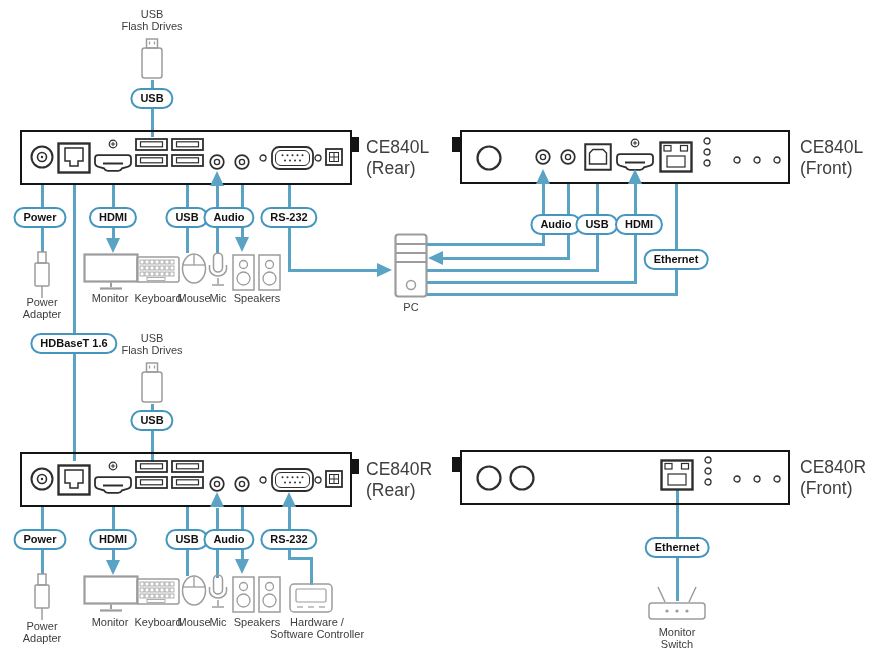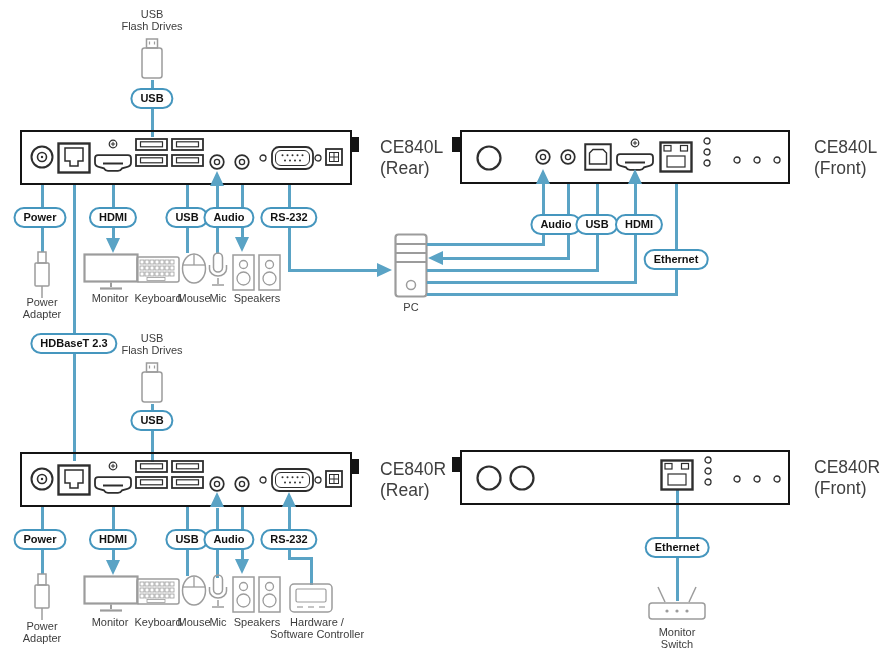--- a/index.html
+++ b/index.html
@@ -13,21 +13,21 @@
   .arrow{position:absolute;width:0;height:0;z-index:4;}
   .arrow.up{border-left:7px solid transparent;border-right:7px solid transparent;border-bottom:15px solid var(--line,#5aa3c5);}
   .arrow.down{border-left:7px solid transparent;border-right:7px solid transparent;border-top:15px solid var(--line,#5aa3c5);}
   .arrow.left{border-top:7px solid transparent;border-bottom:7px solid transparent;border-right:15px solid var(--line,#5aa3c5);}
   .arrow.right{border-top:7px solid transparent;border-bottom:7px solid transparent;border-left:15px solid var(--line,#5aa3c5);}
   .pill{position:absolute;transform:translateX(-50%);background:#fff;border:2px solid var(--pill-border,#4596be);
         border-radius:11px;font-size:11px;font-weight:bold;line-height:11px;padding:3px 8px;color:#111;
         white-space:nowrap;z-index:5;text-align:center;}
   .lbl{position:absolute;transform:translateX(-50%);font-size:11px;line-height:12px;color:var(--text,#3d3d3d);
        text-align:center;white-space:pre-line;z-index:2;}
-  .devlbl{position:absolute;font-size:17.5px;line-height:21px;color:#3f3f3f;white-space:pre-line;z-index:2;margin-left:14px;}
+  .devlbl{position:absolute;font-size:17.5px;line-height:21px;color:#3f3f3f;white-space:pre-line;z-index:2;}
   .sv{position:absolute;z-index:4;}
   .sv *{fill:none;stroke:var(--port-stroke,#2e2e2e);}
   .sv .f{fill:var(--port-stroke,#2e2e2e);stroke:none;}
   .pv{position:absolute;z-index:2;}
   .pv *{fill:none;stroke:var(--peripheral-stroke,#9c9c9c);}
   .pv .fg{fill:var(--peripheral-stroke,#9c9c9c);stroke:none;}
 </style>
 </head>
 <body>
 
@@ -127,21 +127,21 @@
   <div class="arrow down" style="left:235px;top:237px;"></div>
   <div class="vline" style="left:287.5px;top:185px;height:87px;"></div>
   <div class="hline" style="left:288px;top:269px;width:89px;"></div>
   <div class="arrow right" style="left:377px;top:263px;"></div>
 
   <div class="pill" style="left:40px;top:207px;">Power</div>
   <div class="pill" style="left:113px;top:207px;">HDMI</div>
   <div class="pill" style="left:187px;top:207px;">USB</div>
   <div class="pill" style="left:229px;top:207px;">Audio</div>
   <div class="pill" style="left:289px;top:207px;">RS-232</div>
-  <div class="pill" style="left:74px;top:333px;">HDBaseT 2.3</div>
+  <div class="pill" style="left:74px;top:333px;">HDBaseT 1.6</div>
 
   <svg class="pv" style="left:33px;top:251px;" width="18" height="48">
     <rect x="5" y="1" width="8" height="11" stroke-width="1.5"></rect>
       <rect x="2" y="12" width="14" height="23" rx="1" stroke-width="1.5"></rect>
       <line x1="9" y1="35" x2="9" y2="47" stroke-width="1.5"></line>
   </svg>
   <div class="lbl" style="left:42px;top:296px;">Power
 Adapter</div>
   <svg class="pv" style="left:83px;top:253px;" width="56" height="39">
     <rect x="1.5" y="1.5" width="53" height="27" stroke-width="2.2"></rect>

